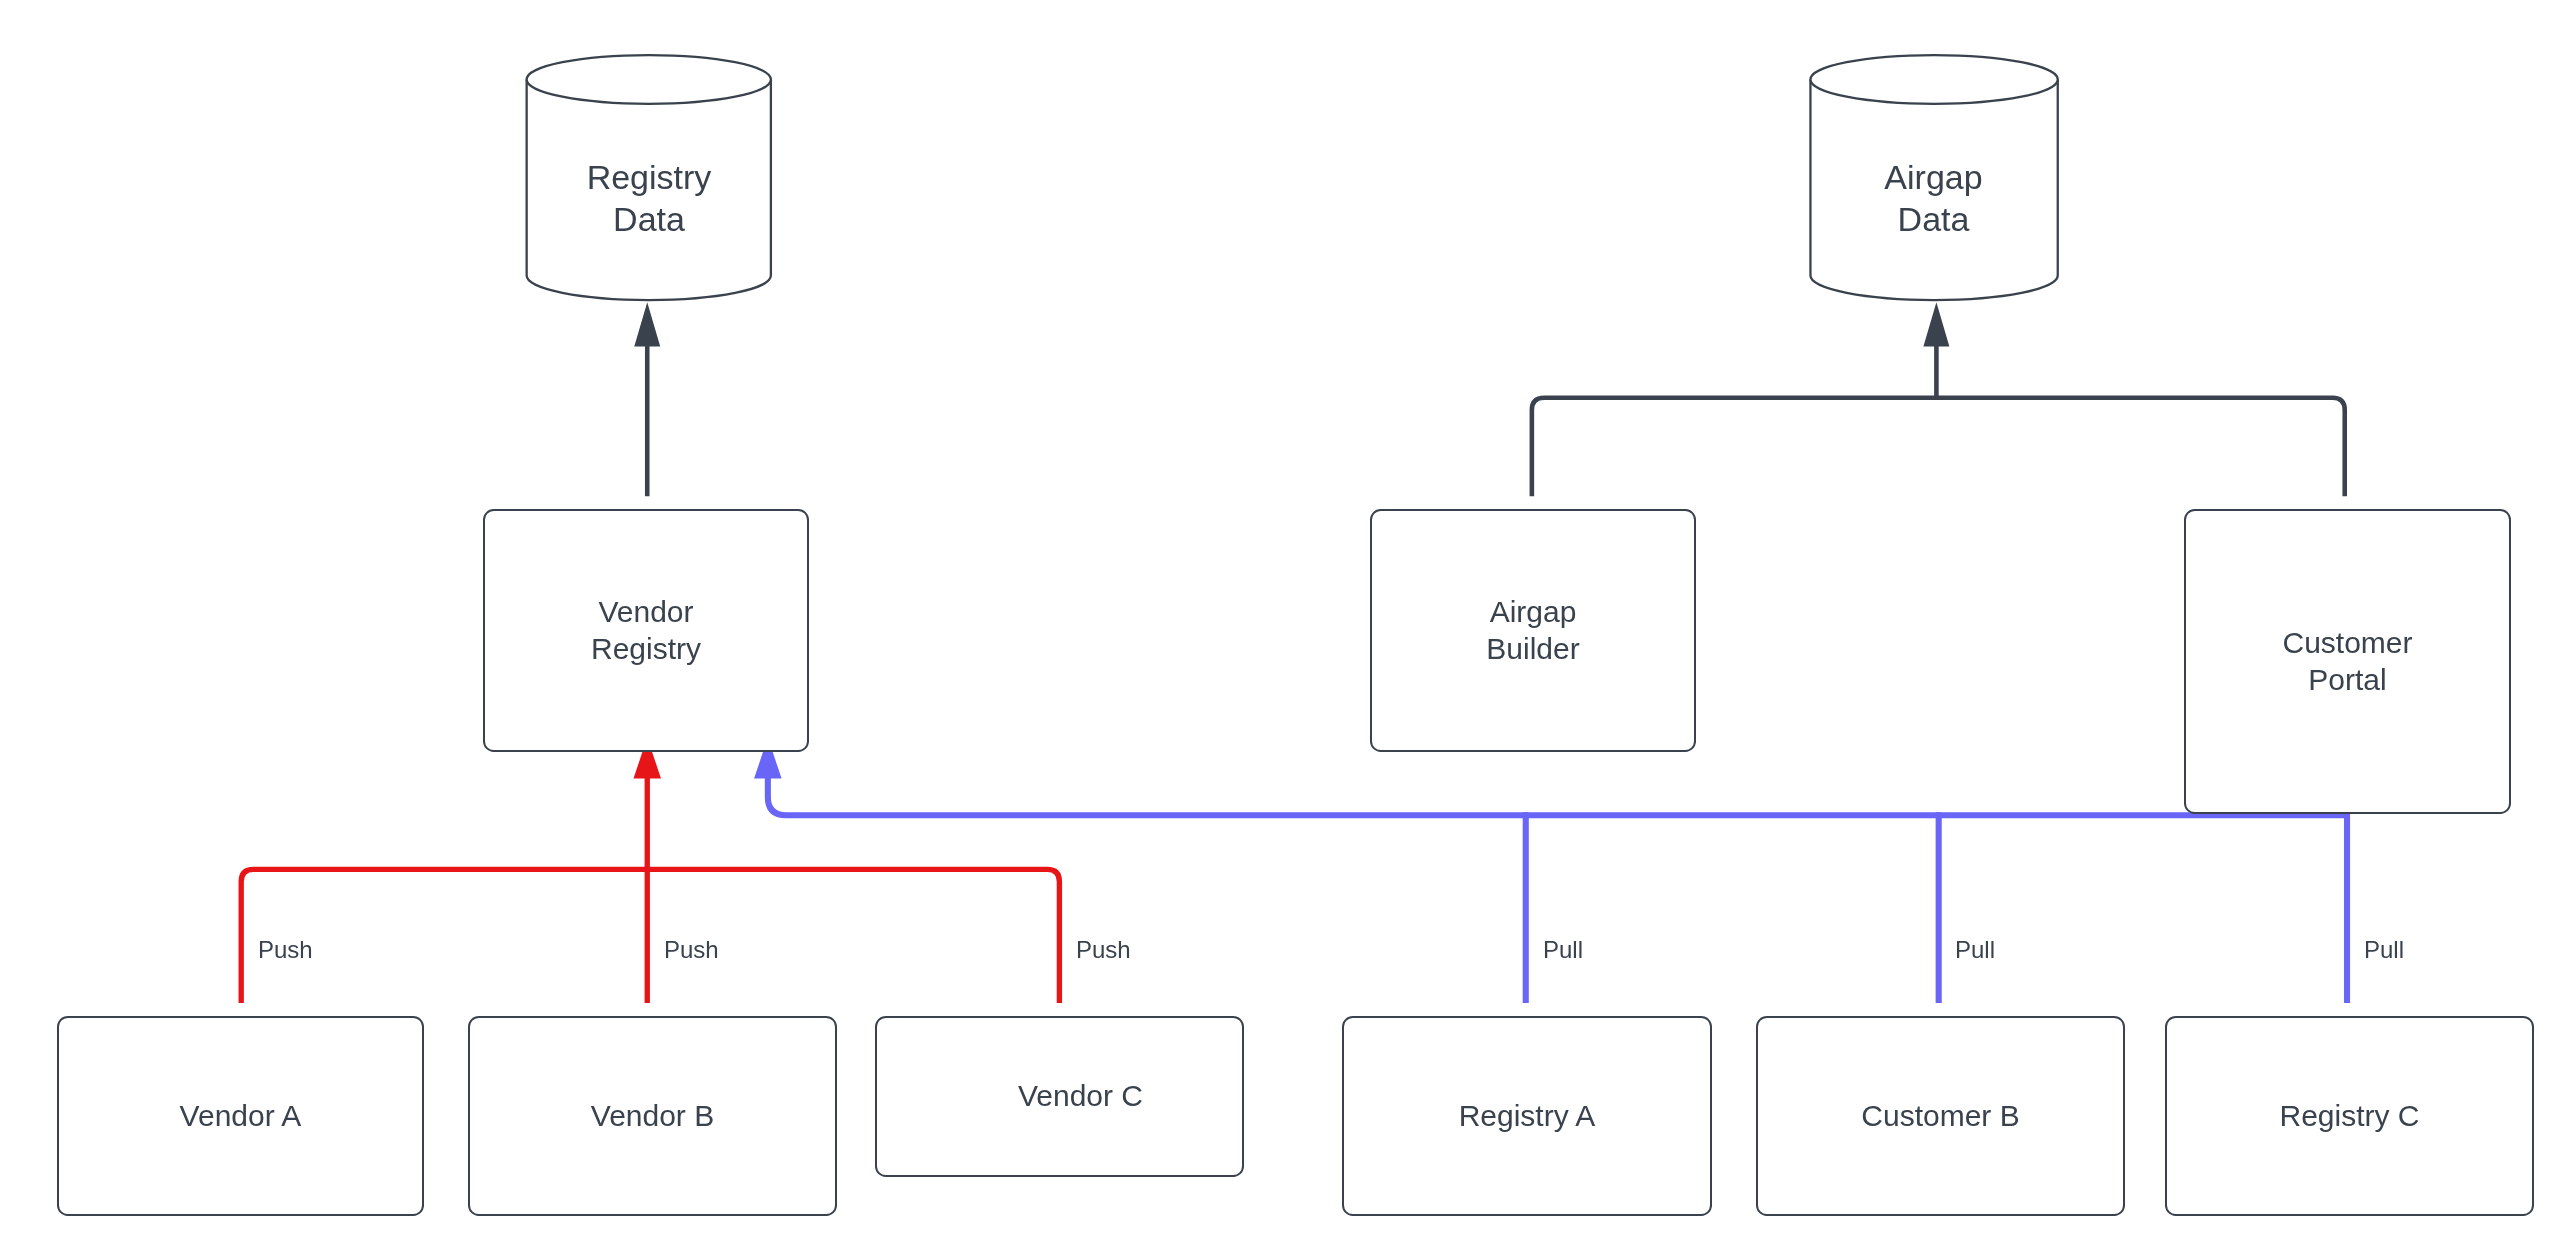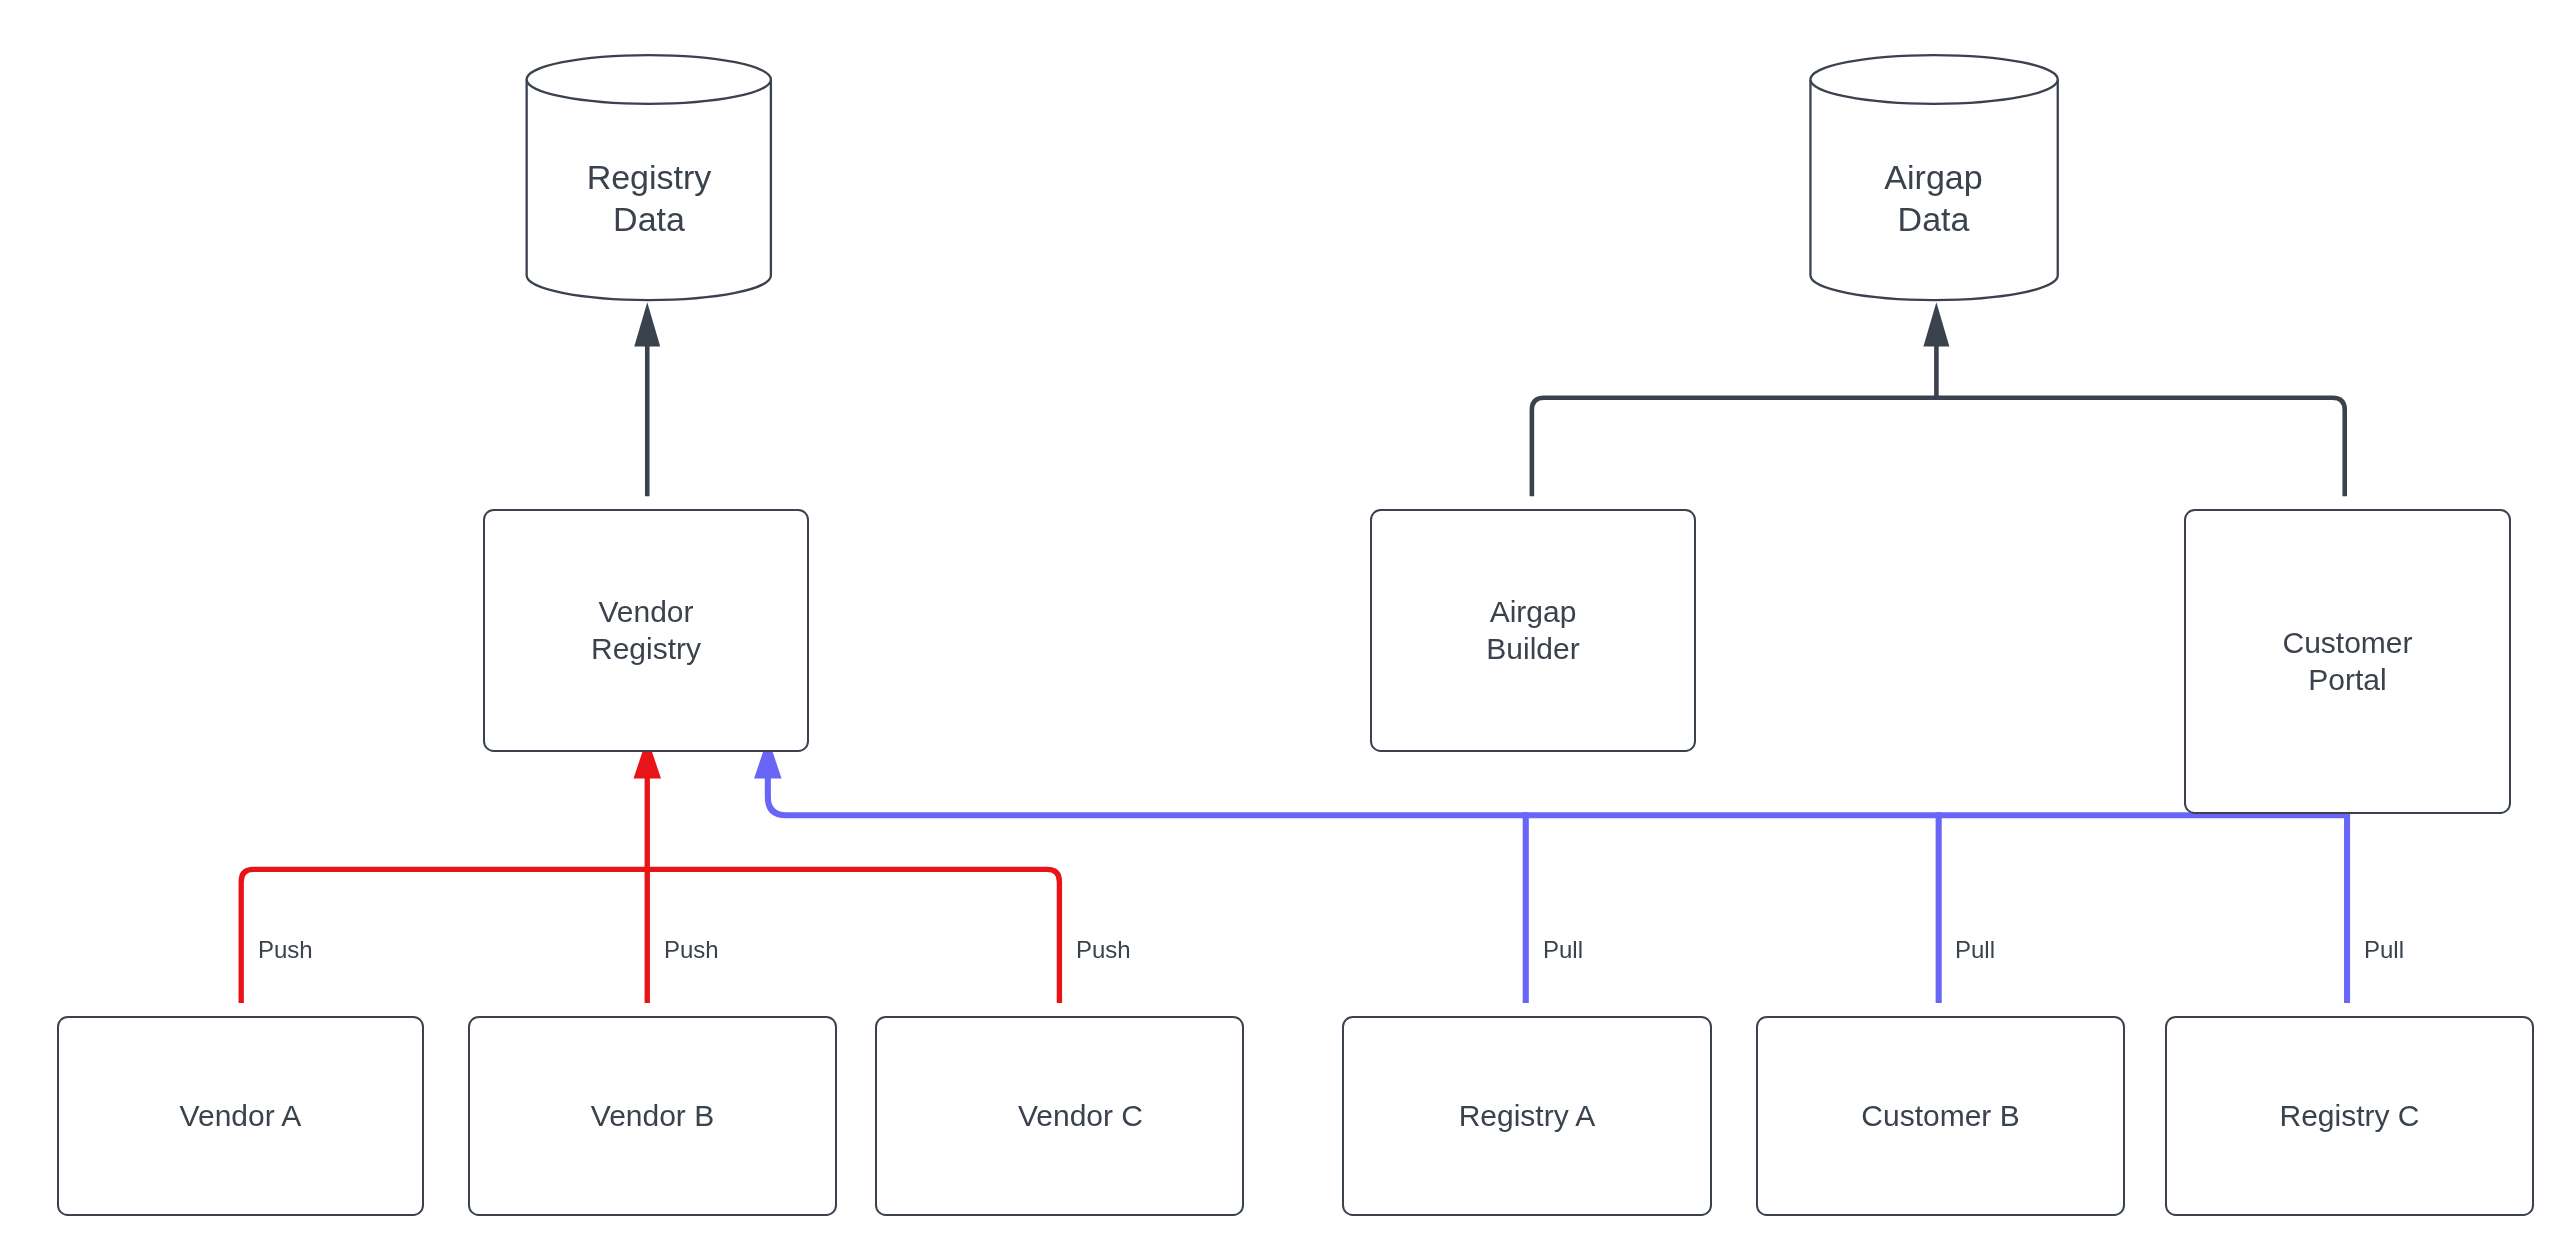--- a/index.html
+++ b/index.html
@@ -103,21 +103,21 @@
 
   <div class="node" style="left:483px; top:496px; width:326px; height:243px;">Vendor
 Registry</div>
   <div class="node" style="left:1370px; top:496px; width:326px; height:243px;">Airgap
 Builder</div>
   <div class="node" style="left:2184px; top:496px; width:327px; height:305px;">Customer
 Portal</div>
 
   <div class="node" style="left:57px; top:1003px; width:367px; height:200px;">Vendor A</div>
   <div class="node" style="left:468px; top:1003px; width:369px; height:200px;">Vendor B</div>
-  <div class="node" style="left:875px; top:1003px; width:369px; height:200px;padding-left:42px;">Vendor C</div>
+  <div class="node" style="left:875px; top:1003px; width:369px; height:161px;padding-left:42px;">Vendor C</div>
   <div class="node" style="left:1342px; top:1003px; width:370px; height:200px;">Registry A</div>
   <div class="node" style="left:1756px; top:1003px; width:369px; height:200px;">Customer B</div>
   <div class="node" style="left:2165px; top:1003px; width:369px; height:200px;">Registry C</div>
 
   <div class="edge-label" style="left:258px; top:938px;">Push</div>
   <div class="edge-label" style="left:664px; top:938px;">Push</div>
   <div class="edge-label" style="left:1076px; top:938px;">Push</div>
   <div class="edge-label" style="left:1543px; top:938px;">Pull</div>
   <div class="edge-label" style="left:1955px; top:938px;">Pull</div>
   <div class="edge-label" style="left:2364px; top:938px;">Pull</div>

